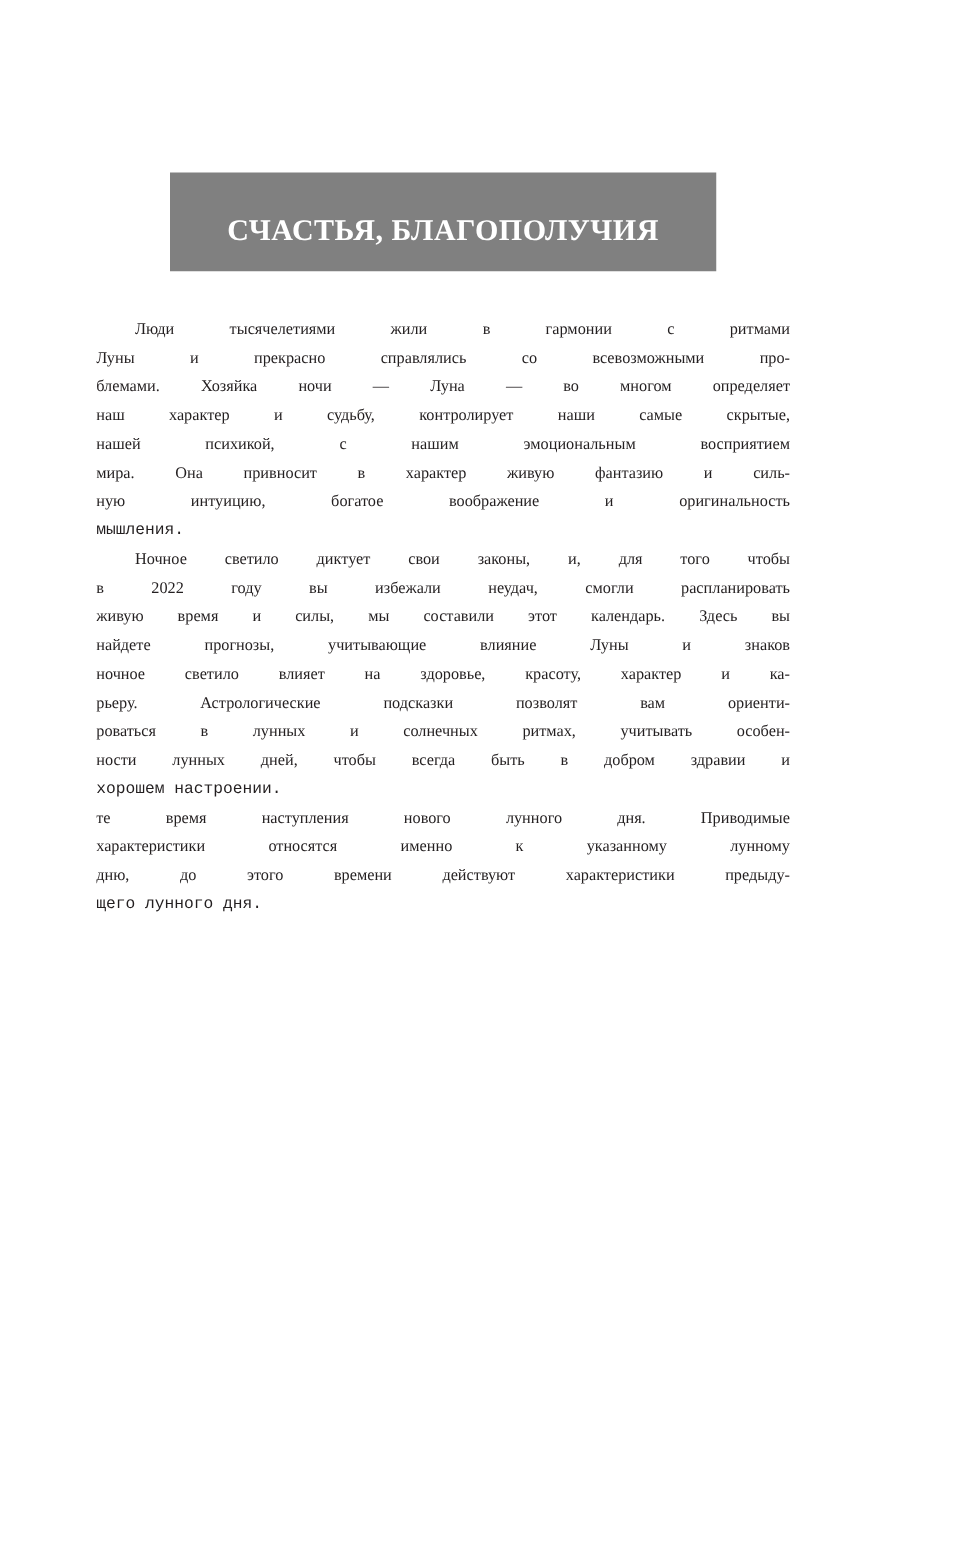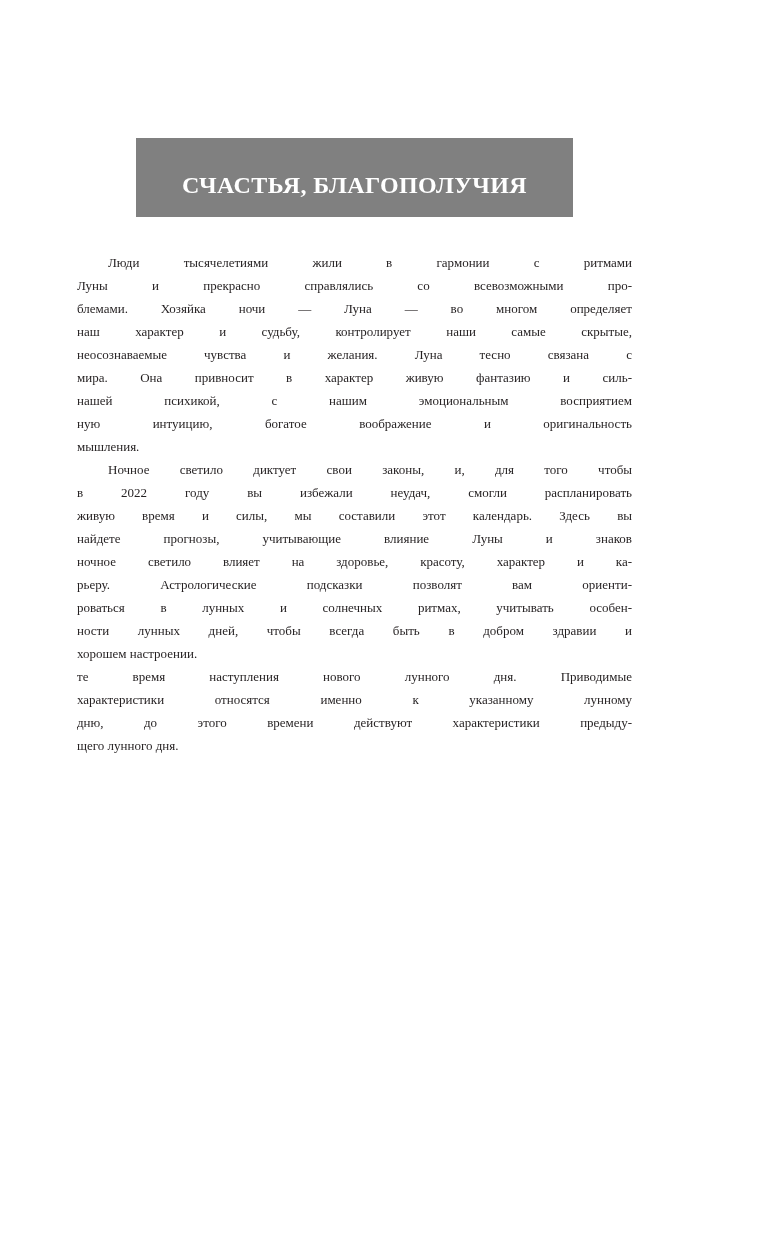--- a/index.html
+++ b/index.html
@@ -52,39 +52,39 @@
       white-space: nowrap;
       text-align: justify;
       text-align-last: justify;
       overflow: hidden;
     }
     .line.indent {
       padding-left: 31px;
     }
     .line.last {
       text-align-last: left;
+      font-family: Liberation Mono, monospace;
     }
   </style>
 </head>
 <body>
 
 <div class="title-box">
   <div class="title-line">СЧАСТЬЯ, БЛАГОПОЛУЧИЯ</div>
 </div>
 
 <div class="body-text">
 
   <div>
     <span class="line indent">Люди тысячелетиями жили в гармонии с ритмами</span>
     <span class="line">Луны и прекрасно справлялись со всевозможными про-</span>
     <span class="line">блемами. Хозяйка ночи — Луна — во многом определяет</span>
     <span class="line">наш характер и судьбу, контролирует наши самые скрытые,</span>
-    <span class="line">неосознаваемые чувства и желания. Луна тесно связана с</span>
+    <span class="line">нашей психикой, с нашим эмоциональным восприятием</span>
     <span class="line">мира. Она привносит в характер живую фантазию и силь-</span>
-    <span class="line">нашей психикой, с нашим эмоциональным восприятием</span>
     <span class="line">ную интуицию, богатое воображение и оригинальность</span>
     <span class="line last">мышления.</span>
   </div>
 
   <div>
     <span class="line indent">Ночное светило диктует свои законы, и, для того чтобы</span>
     <span class="line">в 2022 году вы избежали неудач, смогли распланировать</span>
     <span class="line">живую время и силы, мы составили этот календарь. Здесь вы</span>
     <span class="line">найдете прогнозы, учитывающие влияние Луны и знаков</span>
     <span class="line">ночное светило влияет на здоровье, красоту, характер и ка-</span>

